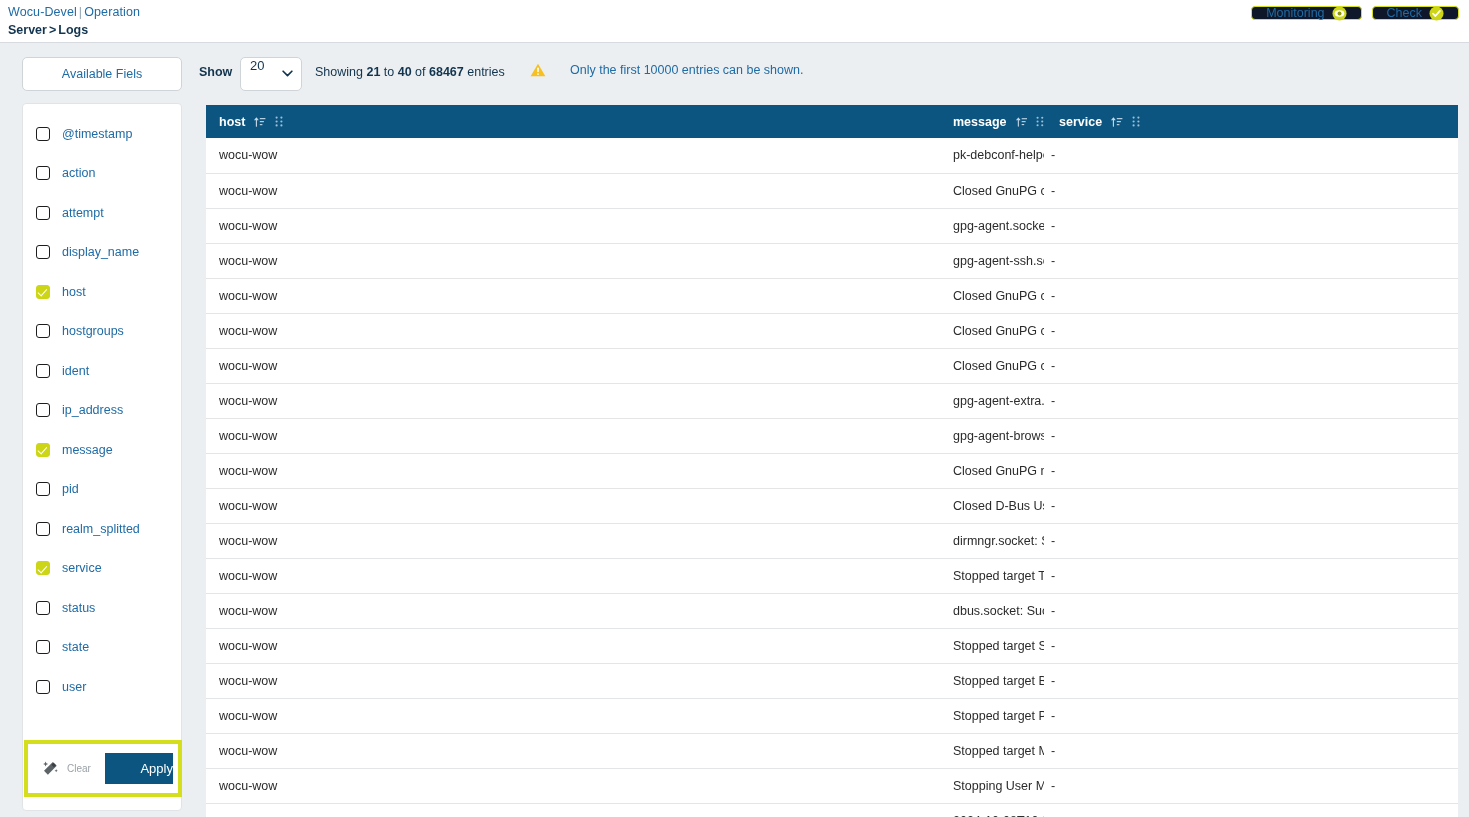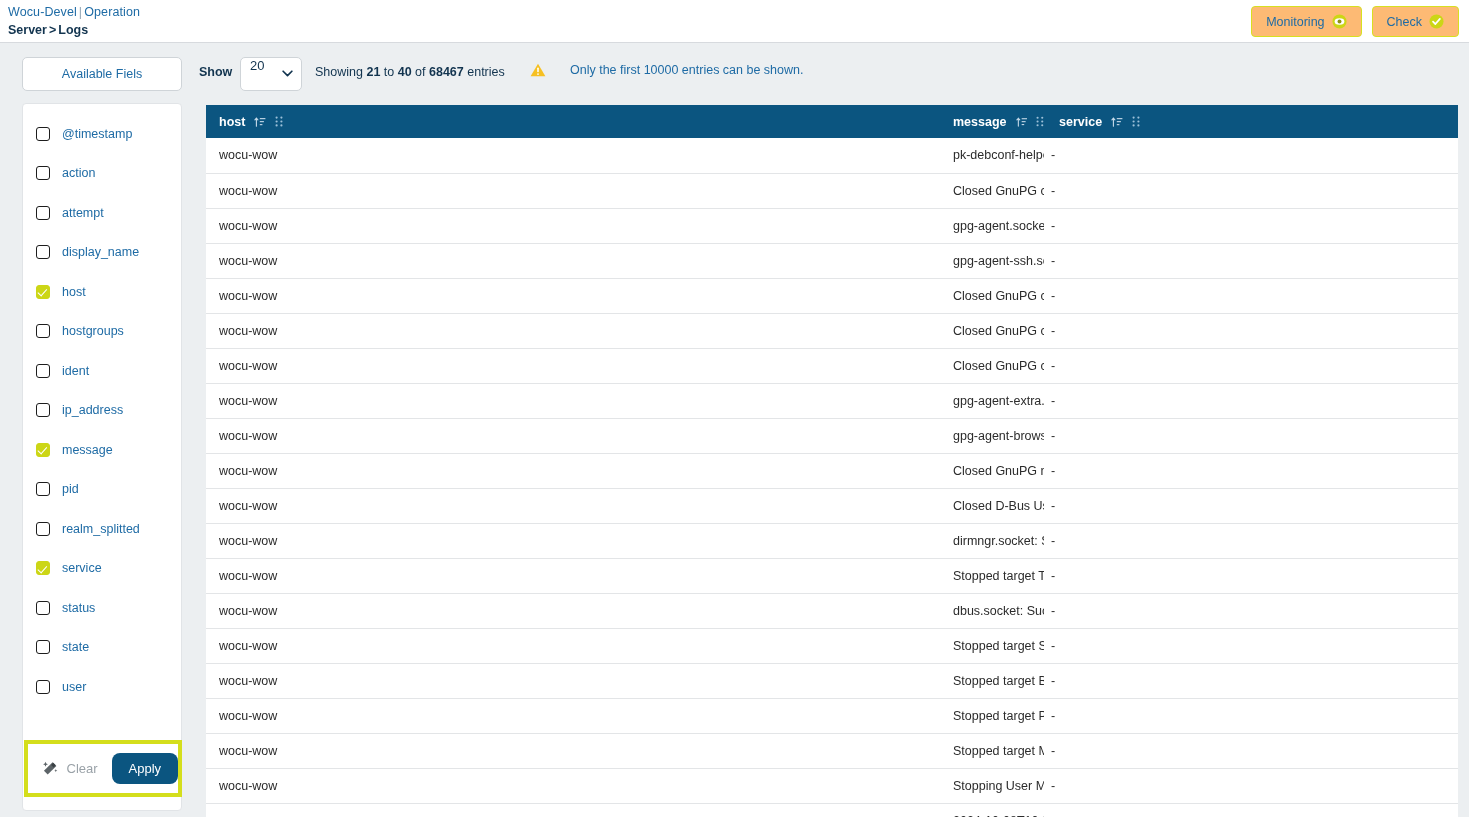--- a/index.html
+++ b/index.html
@@ -24,22 +24,22 @@
   .crumb-app .sep { color: #93a6b5; padding: 0 2px; }
   .crumb-path {
     position: absolute; left: 8px; top: 23px;
     font-size: 12.5px; color: #12344f; font-weight: bold;
   }
   .crumb-path .gt { font-weight: bold; color: #12344f; padding: 0 2px; }
 
   .topbtns { position: absolute; right: 10px; top: 6px; display: flex; gap: 10px; }
   .topbtn {
     display: flex; align-items: center; gap: 7px;
-    height: 31px; padding: 0 14px;
-    background: #fdba74; border: 1px solid #d7e020; border-radius: 4px;
+    height: 14px; padding: 0 14px;
+    background: #0f172a; border: 1px solid #d7e020; border-radius: 4px;
     font-size: 12.5px; color: #1e6ba5; cursor: pointer; white-space: nowrap;
   }
   .icon-eye, .icon-check { width: 15px; height: 15px; display: block; }
 
   
   .toolbar {
     position: absolute; top: 43px; left: 0; width: 1469px; height: 60px;
   }
   .avail-btn {
     position: absolute; left: 22px; top: 14px;
@@ -97,25 +97,25 @@
   }
   .field-label { font-size: 12.5px; color: #1e6ba5; }
 
   .apply-box {
     position: absolute; left: 1px; bottom: 13px;
     width: 158px; height: 57px;
     border: 4px solid #d4de1c; background: #ffffff;
     display: flex; align-items: center; padding-left: 14px; gap: 8px;
   }
   .icon-wand { width: 17px; height: 17px; display: block; }
-  .clear-txt { font-size: 13px; color: #9aa2a8; cursor: pointer; }
+  .clear-txt { font-size: 10px; color: #9aa2a8; cursor: pointer; }
   .apply-btn {
-    margin-left: 6px; width: 68px; height: 31px; border-radius: 8px;
+    margin-left: 6px; width: 68px; height: 31px; border-radius: 0;
     background: #0b5580; color: #ffffff; font-size: 13px;
-    display: flex; align-items: center; justify-content: center; cursor: pointer;
+    display: flex; align-items: center; justify-content: flex-end; cursor: pointer;
   }
 
   
   .table-wrap {
     position: absolute; left: 206px; top: 105px;
     width: 1252px; height: 712px; overflow: hidden;
     background: #ffffff;
   }
   table { border-collapse: collapse; width: 1252px; table-layout: fixed; }
   thead th {

